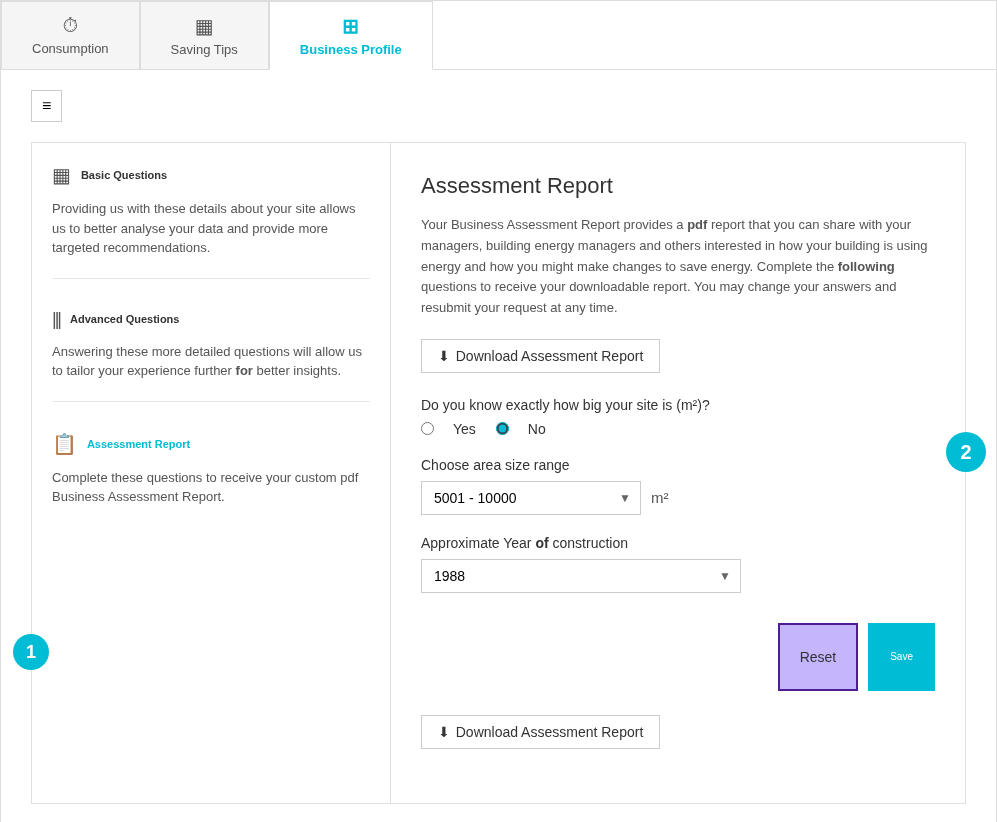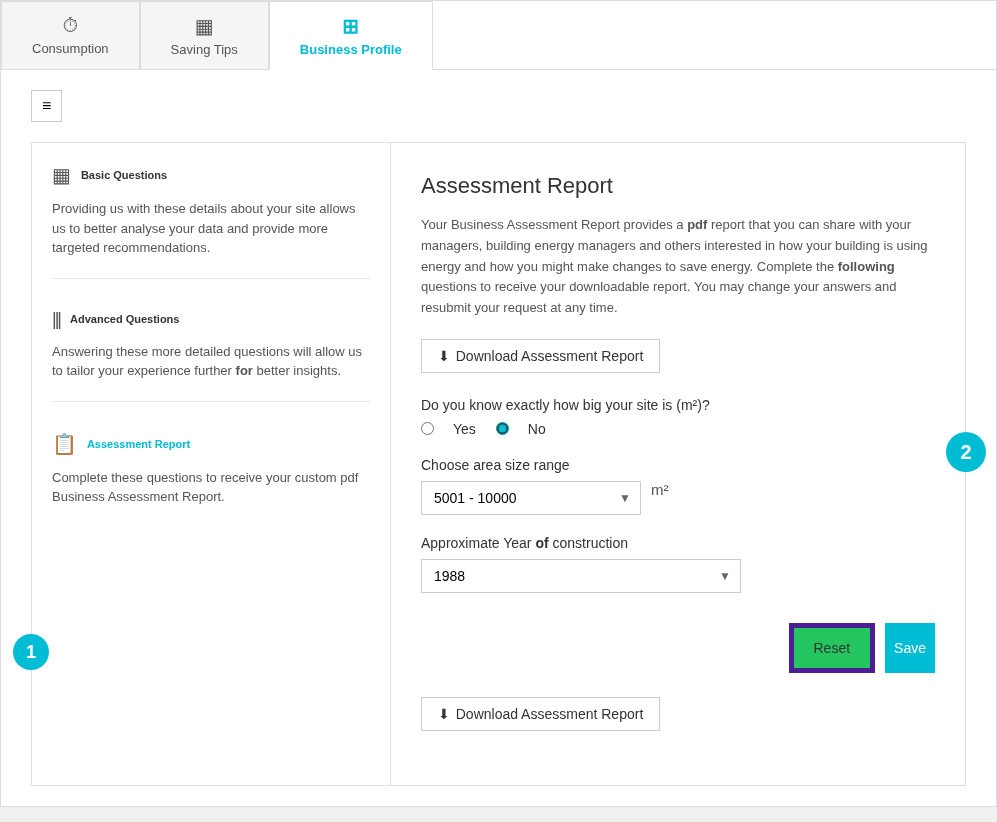--- a/index.html
+++ b/index.html
@@ -176,21 +176,21 @@
       gap: 19px;
       cursor: pointer;
       font-size: 14px;
     }
     .radio-option input[type="radio"] {
       accent-color: #00bcd4;
     }
 
     .area-row {
       display: flex;
-      align-items: flex-start;
+      align-items: center;
       gap: 10px;
     }
     .select-wrapper {
       position: relative;
       display: inline-block;
     }
     .form-select {
       appearance: none;
       border: 1px solid #ccc;
       padding: 8px 32px 8px 12px;
@@ -217,34 +217,34 @@
     }
 
     .form-actions {
       display: flex;
       justify-content: flex-end;
       gap: 10px;
       margin-bottom: 24px;
       margin-top: 30px;
     }
     .btn-reset {
-      border: 5px solid #4c1d95;
-      background: #22c55e;
-      padding: 12px 20px;
+      border: 2px solid #4c1d95;
+      background: #c4b5fd;
+      padding: 24px 20px;
       cursor: pointer;
       font-size: 14px;
       color: #333;
     }
     .btn-save {
       border: none;
       background: #00bcd4;
       color: #fff;
-      padding: 8px 9px;
-      cursor: pointer;
-      font-size: 14px;
+      padding: 8px 22px;
+      cursor: pointer;
+      font-size: 10px;
     }
 
     
     .steps-relative {
       position: relative;
     }
     .badge-1 {
       position: absolute;
       left: -18px;
       top: 492px;

